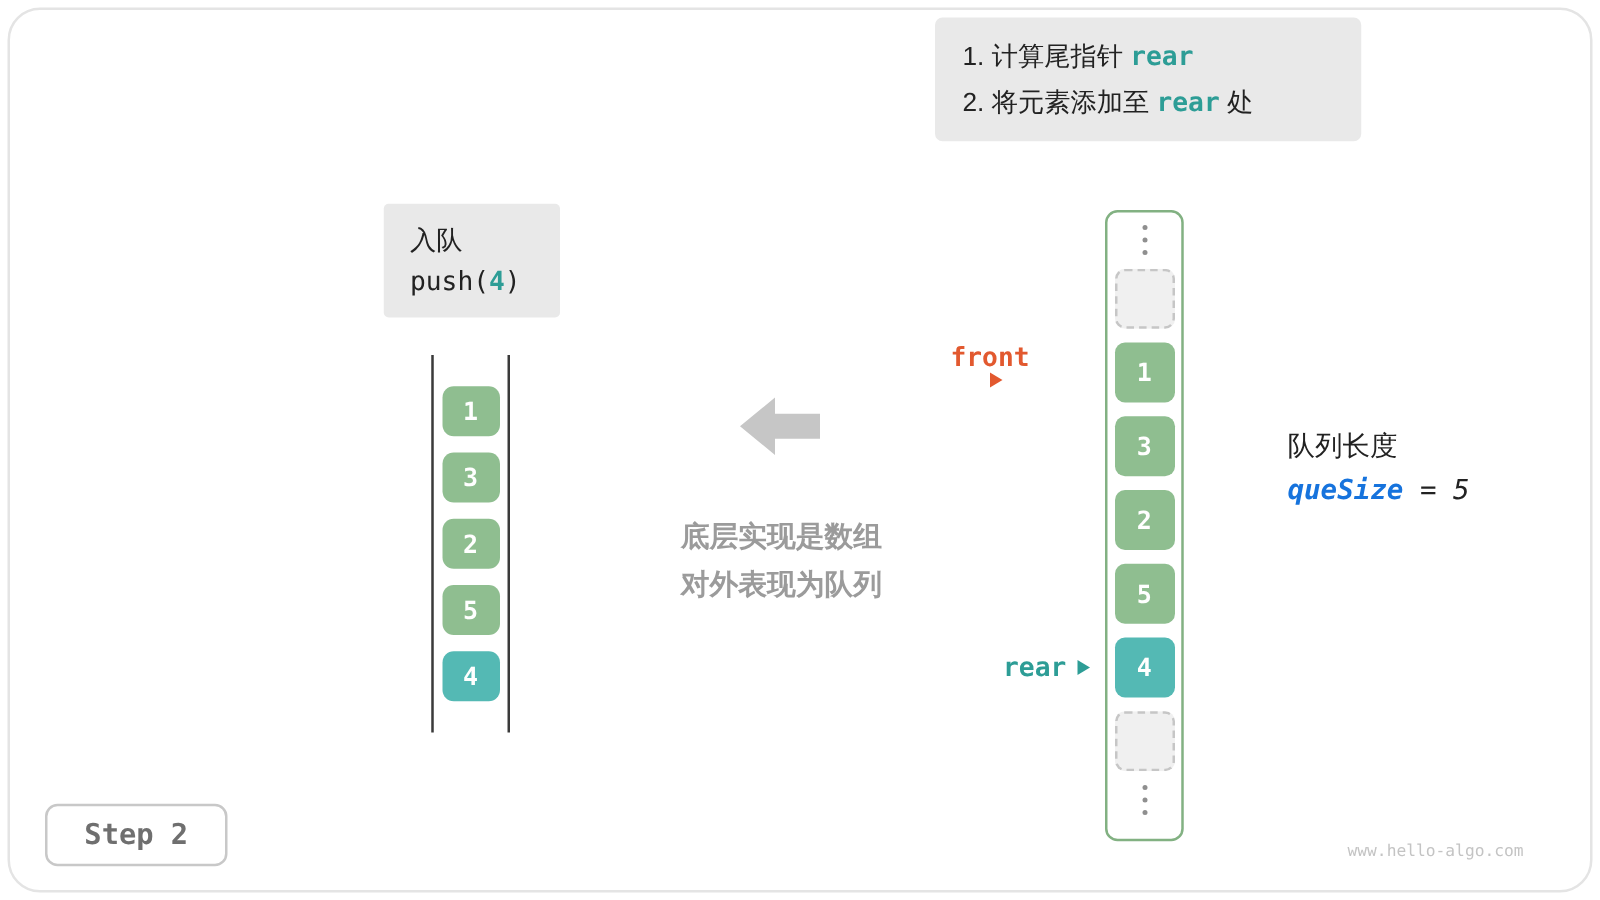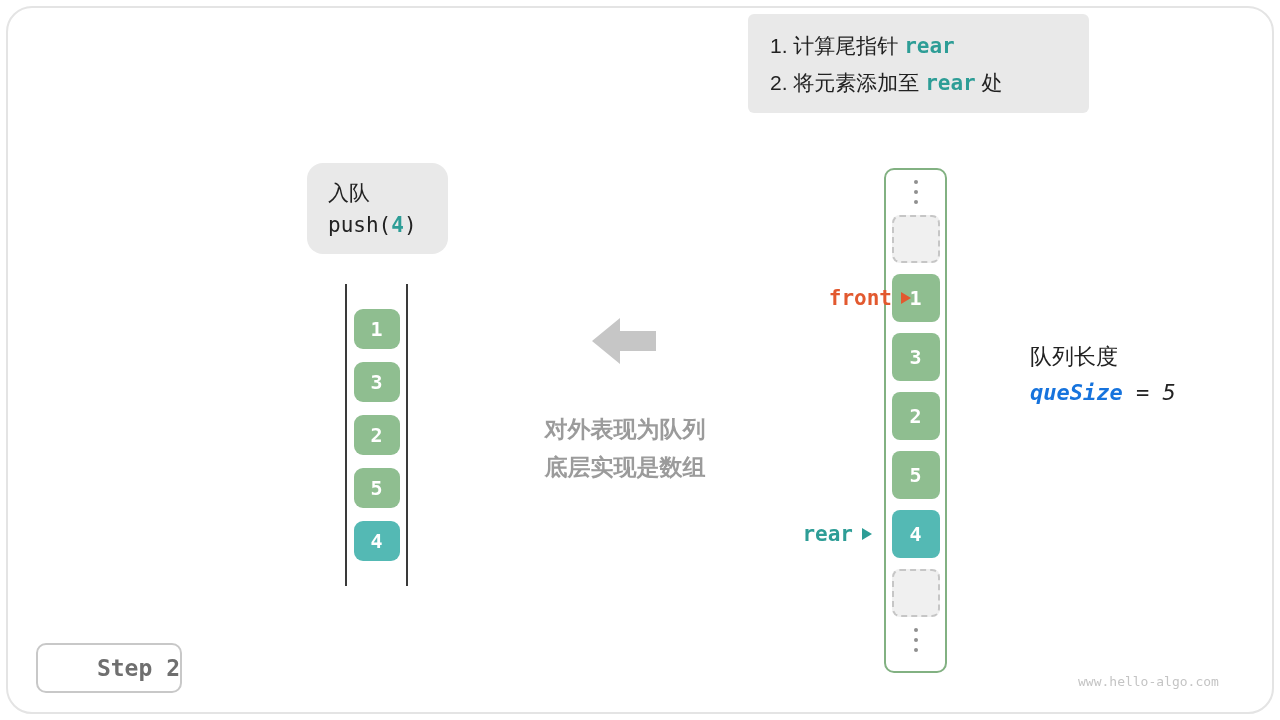--- a/index.html
+++ b/index.html
@@ -22,21 +22,21 @@
     padding:13px 0 0 22px;box-sizing:border-box;font-size:21px;
   }
   .instr-line{height:37px;line-height:37px;white-space:pre;}
   .code{font-family:"DejaVu Sans Mono","Liberation Mono",monospace;font-weight:bold;}
   .c-teal{color:var(--teal-text,#2d9d96);}
   .c-blue{color:var(--blue,#1673dd);}
 
   
   .enqueue{
     position:absolute;left:307px;top:163px;width:141px;height:91px;
-    background:var(--gray-box,#e9e9e9);border-radius:16px;
+    background:var(--gray-box,#e9e9e9);border-radius:4px;
     padding:13px 0 0 21px;box-sizing:border-box;font-size:21px;
   }
   .enqueue .t{line-height:33px;}
   .enqueue .c{line-height:33px;}
   .arg{font-weight:bold;color:var(--teal-text,#2d9d96);}
 
   
   .lqueue{
     position:absolute;left:345px;top:284px;width:63px;height:302px;
     border-left:2px solid var(--line-color,#3a3a3a);
@@ -88,34 +88,34 @@
     position:absolute;width:160px;height:24px;
     display:flex;align-items:center;justify-content:flex-end;
     font-family:"DejaVu Sans Mono","Liberation Mono",monospace;
     font-weight:bold;font-size:21px;
   }
   .pointer .tri{
     width:0;height:0;border-left:10px solid currentColor;
     border-top:6px solid transparent;border-bottom:6px solid transparent;
     margin-left:9px;
   }
-  .front{left:751px;top:286px;color:var(--orange,#e2592f);}
+  .front{left:712px;top:286px;color:var(--orange,#e2592f);flex-direction:column;}
   .rear{left:712px;top:522px;color:var(--teal-text,#2d9d96);}
 
   
   .qinfo{position:absolute;left:1030px;top:340px;font-size:22px;}
   .qinfo .l1{line-height:34px;}
   .qinfo .l2{line-height:38px;font-style:italic;}
   .qinfo .var{color:var(--blue,#1673dd);font-weight:bold;}
 
   
   .step{
     position:absolute;left:36px;top:643px;width:146px;height:50px;background:#fff;
     border:2px solid #c8c8c8;border-radius:10px;box-sizing:border-box;
-    display:flex;align-items:center;justify-content:flex-end;
+    display:flex;align-items:center;justify-content:center;
     font-family:"DejaVu Sans Mono","Liberation Mono",monospace;
     font-weight:bold;font-size:23px;color:var(--step-text,#6f6f6f);
   }
 
   .watermark{
     position:absolute;left:1078px;top:674px;font-size:13px;
     color:#c4c4c4;font-family:"DejaVu Sans Mono","Liberation Mono",monospace;
   }
 </style>
 </head>
@@ -141,22 +141,22 @@
   <div class="cell-s cell-teal">4</div>
 </div>
 
 <div class="big-arrow">
   <svg viewBox="0 0 64 48" xmlns="http://www.w3.org/2000/svg">
     <polygon points="0,24 28,1 28,14 64,14 64,34 28,34 28,47" fill="#c6c6c6"></polygon>
   </svg>
 </div>
 
 <div class="center-text">
+  <div>底层实现是数组</div>
   <div>对外表现为队列</div>
-  <div>底层实现是数组</div>
 </div>
 
 <div class="rarray">
   <div class="vdots">
       <i></i>
       <i></i>
       <i></i>
     </div>
   <div class="cell-empty"></div>
   <div class="cell-b cell-green">1</div>

